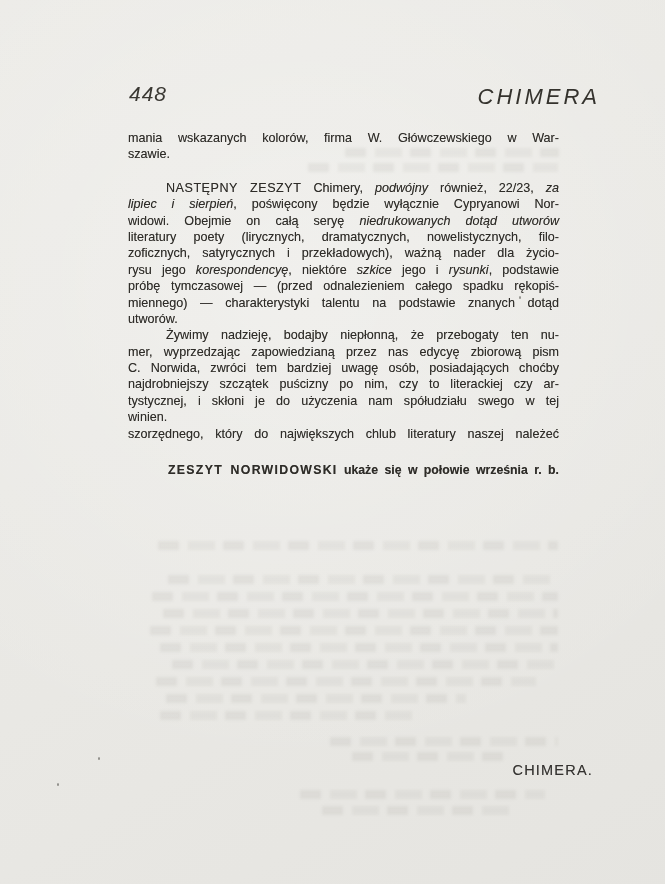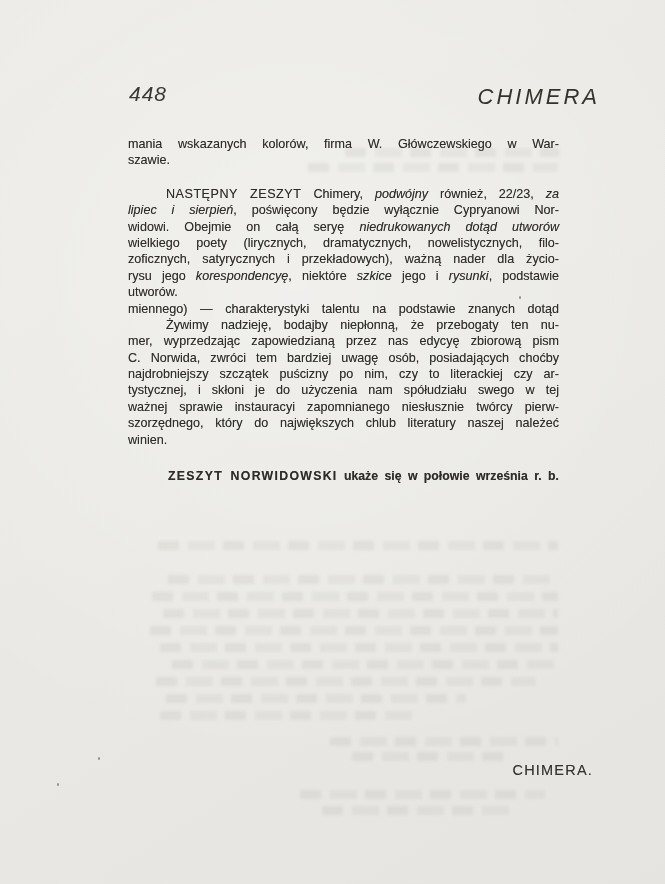--- a/index.html
+++ b/index.html
@@ -26,21 +26,21 @@
     font-size:21px;font-style:italic;letter-spacing:1px;
     color:#3a3833;
   }
   .running-title{
     position:absolute;right:104px;top:84px;
     font-size:22px;font-style:italic;letter-spacing:3px;
     color:#34322d;
   }
   
   .text-column{
-    position:absolute;left:128px;top:136px;width:431px;
+    position:absolute;left:128px;top:130px;width:431px;
     font-size:12.6px;
     text-shadow:0 0 0.5px rgba(46,44,40,0.45);
   }
   .para{margin:0;}
   .para.gap{margin-top:17px;}
   .line{
     height:16.4px;line-height:16.4px;
     text-align:justify;
     text-align-last:justify;
     white-space:normal;
@@ -92,35 +92,35 @@
 
   <div class="text-column">
       <div class="para">
         <div class="line"><span class="s-r">mania wskazanych kolorów, firma W. Główczewskiego w War-</span></div>
         <div class="line last"><span class="s-r">szawie.</span></div>
       </div>
       <div class="para indent gap">
         <div class="line"><span class="s-sp">NASTĘPNY ZESZYT </span><span class="s-r">Chimery, </span><span class="s-i">podwójny</span><span class="s-r"> również, 22/23, </span><span class="s-i">za</span></div>
         <div class="line"><span class="s-i">lipiec i sierpień</span><span class="s-r">, poświęcony będzie wyłącznie Cypryanowi Nor-</span></div>
         <div class="line"><span class="s-r">widowi. Obejmie on całą seryę </span><span class="s-i">niedrukowanych dotąd utworów</span></div>
-        <div class="line"><span class="s-r">wielkiego poety (lirycznych, dramatycznych, nowelistycznych, filo-</span></div>
+        <div class="line"><span class="s-r">literatury poety (lirycznych, dramatycznych, nowelistycznych, filo-</span></div>
         <div class="line"><span class="s-r">zoficznych, satyrycznych i przekładowych), ważną nader dla życio-</span></div>
         <div class="line"><span class="s-r">rysu jego </span><span class="s-i">korespondencyę</span><span class="s-r">, niektóre </span><span class="s-i">szkice</span><span class="s-r"> jego i </span><span class="s-i">rysunki</span><span class="s-r">, podstawie</span></div>
+        <div class="line"><span class="s-r">próbę tymczasowej — (przed odnalezieniem całego spadku rękopiś-</span></div>
+        <div class="line"><span class="s-r">miennego) — charakterystyki talentu na podstawie znanych dotąd</span></div>
         <div class="line last"><span class="s-r">utworów.</span></div>
-        <div class="line"><span class="s-r">miennego) — charakterystyki talentu na podstawie znanych dotąd</span></div>
       </div>
       <div class="para indent">
         <div class="line"><span class="s-r">Żywimy nadzieję, bodajby niepłonną, że przebogaty ten nu-</span></div>
         <div class="line"><span class="s-r">mer, wyprzedzając zapowiedzianą przez nas edycyę zbiorową pism</span></div>
         <div class="line"><span class="s-r">C. Norwida, zwróci tem bardziej uwagę osób, posiadających choćby</span></div>
         <div class="line"><span class="s-r">najdrobniejszy szczątek puścizny po nim, czy to literackiej czy ar-</span></div>
         <div class="line"><span class="s-r">tystycznej, i skłoni je do użyczenia nam spółudziału swego w tej</span></div>
-        <div class="line"><span class="s-r">ważnej sprawie instauracyi zapomnianego niesłusznie twórcy pierw-</span></div>
+        <div class="line last"><span class="s-r">winien.</span></div>
         <div class="line"><span class="s-r">szorzędnego, który do największych chlub literatury naszej należeć</span></div>
-        <div class="line last"><span class="s-r">winien.</span></div>
       </div>
       <div class="notice"><span class="s-bsp">ZESZYT NORWIDOWSKI</span><span class="s-b"> ukaże się w połowie września r. b.</span></div>
     </div>
 
   <div class="imprint">CHIMERA.</div>
 
   <div class="ghost" style="left:345px;top:148px;width:214px;"></div>
   <div class="ghost" style="left:308px;top:163px;width:250px;"></div>
   <div class="ghost" style="left:158px;top:541px;width:400px;"></div>
   <div class="ghost" style="left:168px;top:575px;width:390px;"></div>

